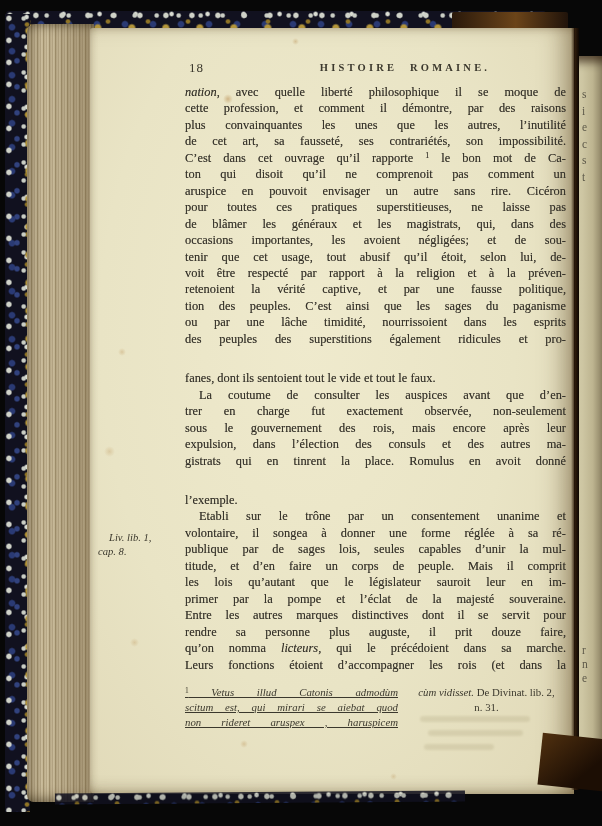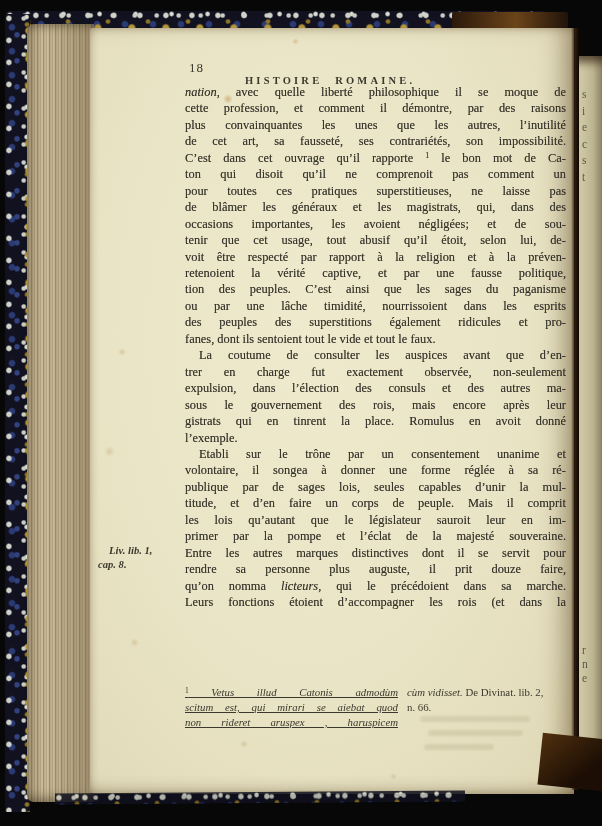--- a/index.html
+++ b/index.html
@@ -55,39 +55,39 @@
   
   .facing{
     position:absolute;left:579px;top:56px;width:23px;height:688px;
     background:linear-gradient(90deg,#d3cca9,#bdb490 60%,#8e8465);
     box-shadow:inset 0 14px 10px -8px rgba(40,22,8,.7);
   }
   .facing .frag{position:absolute;left:3px;font-size:11.5px;color:#4a463a;opacity:.85;}
   
   .pg-header{position:absolute;left:95px;top:32px;width:380px;height:18px;}
   .pg-num{position:absolute;left:4px;top:0;font-size:13px;letter-spacing:1px;color:#3b382d;}
-  .run-title{position:absolute;left:60px;right:0;top:15px;
+  .run-title{position:absolute;left:60px;right:0;top:2px;text-align:center;
     font-size:10.5px;font-weight:600;letter-spacing:3.2px;word-spacing:7px;color:#3b382d;}
   
   .body-text{position:absolute;left:95px;top:56px;width:381px;font-size:12.4px;
     line-height:16.45px;color:#36332b;text-shadow:0 0 .4px rgba(55,50,38,.55);}
   .body-text .line{text-align:justify;text-align-last:justify;white-space:normal;}
-  .body-text .line.no-just{text-align-last:left;}
+  .body-text .line.no-just{text-align-last:left;margin-top:23px;}
   .body-text .line.indent{text-indent:14px;}
   .body-text sup{font-size:8px;vertical-align:4px;line-height:0;}
   
-  .margin-note{position:absolute;left:8px;top:516px;width:84px;font-style:italic;
-    font-size:10.6px;line-height:13.5px;color:#3b382d;font-weight:bold;}
+  .margin-note{position:absolute;left:8px;top:503px;width:84px;font-style:italic;
+    font-size:10.6px;line-height:13.5px;color:#3b382d;}
   .margin-note .l1{padding-left:11px;}
   
   .footnote{position:absolute;left:95px;top:657px;width:381px;font-size:10.8px;
     line-height:14.8px;color:#3b382d;}
   .fn-left{position:absolute;left:0;top:0;width:213px;font-style:italic;}
   .fn-left .fl{text-align:justify;text-align-last:justify;text-decoration:underline;}
-  .fn-right{position:absolute;left:222px;top:0;width:159px;}
+  .fn-right{position:absolute;left:222px;top:0;width:159px;text-align:center;}
   .footnote sup{font-size:7.5px;vertical-align:3px;line-height:0;font-style:normal;}
   
   .fox{position:absolute;border-radius:50%;background:radial-gradient(circle,#b98f52 0%,rgba(185,143,82,0) 70%);}
   .ghost{position:absolute;height:6px;border-radius:3px;background:#8a7d52;opacity:.16;filter:blur(1px);}
 </style>
 </head>
 <body>
 
 <div class="scene">
 
@@ -104,34 +104,35 @@
       <span class="run-title">HISTOIRE ROMAINE.</span>
     </div>
 
     <div class="body-text">
         <div class="line"><i>nation</i>, avec quelle liberté philosophique il se moque de</div>
         <div class="line">cette profession, et comment il démontre, par des raisons</div>
         <div class="line">plus convainquantes les unes que les autres, l’inutilité</div>
         <div class="line">de cet art, sa fausseté, ses contrariétés, son impossibilité.</div>
         <div class="line">C’est dans cet ouvrage qu’il rapporte <sup>1</sup> le bon mot de Ca-</div>
         <div class="line">ton qui disoit qu’il ne comprenoit pas comment un</div>
+        <div class="line">aruspice en pouvoit envisager un autre sans rire. Cicéron</div>
         <div class="line">pour toutes ces pratiques superstitieuses, ne laisse pas</div>
         <div class="line">de blâmer les généraux et les magistrats, qui, dans des</div>
         <div class="line">occasions importantes, les avoient négligées; et de sou-</div>
         <div class="line">tenir que cet usage, tout abusif qu’il étoit, selon lui, de-</div>
         <div class="line">voit être respecté par rapport à la religion et à la préven-</div>
         <div class="line">retenoient la vérité captive, et par une fausse politique,</div>
         <div class="line">tion des peuples. C’est ainsi que les sages du paganisme</div>
         <div class="line">ou par une lâche timidité, nourrissoient dans les esprits</div>
         <div class="line">des peuples des superstitions également ridicules et pro-</div>
         <div class="line no-just">fanes, dont ils sentoient tout le vide et tout le faux.</div>
         <div class="line indent">La coutume de consulter les auspices avant que d’en-</div>
         <div class="line">trer en charge fut exactement observée, non-seulement</div>
+        <div class="line">sous le gouvernement des rois, mais encore après leur</div>
         <div class="line">expulsion, dans l’élection des consuls et des autres ma-</div>
-        <div class="line">sous le gouvernement des rois, mais encore après leur</div>
         <div class="line">gistrats qui en tinrent la place. Romulus en avoit donné</div>
         <div class="line no-just">l’exemple.</div>
         <div class="line indent">Etabli sur le trône par un consentement unanime et</div>
         <div class="line">volontaire, il songea à donner une forme réglée à sa ré-</div>
         <div class="line">publique par de sages lois, seules capables d’unir la mul-</div>
         <div class="line">titude, et d’en faire un corps de peuple. Mais il comprit</div>
         <div class="line">les lois qu’autant que le législateur sauroit leur en im-</div>
         <div class="line">primer par la pompe et l’éclat de la majesté souveraine.</div>
         <div class="line">Entre les autres marques distinctives dont il se servit pour</div>
         <div class="line">rendre sa personne plus auguste, il prit douze faire,</div>
@@ -145,21 +146,21 @@
     </div>
 
     <div class="footnote">
       <div class="fn-left">
           <div class="fl"><sup>1</sup> Vetus illud Catonis admodùm</div>
           <div class="fl">scitum est, qui mirari se aiebat quod</div>
           <div class="fl">non rideret aruspex , haruspicem</div>
         </div>
       <div class="fn-right">
           <div><i>cùm vidisset.</i> De Divinat. lib. 2,</div>
-          <div>n. 66.</div>
+          <div>n. 31.</div>
         </div>
     </div>
 
     <div class="fox" style="left:133px;top:66px;width:10px;height:10px;opacity:.55;"></div>
     <div class="fox" style="left:202px;top:10px;width:7px;height:7px;opacity:.4;"></div>
     <div class="fox" style="left:28px;top:320px;width:8px;height:8px;opacity:.35;"></div>
     <div class="fox" style="left:14px;top:418px;width:11px;height:11px;opacity:.3;"></div>
     <div class="fox" style="left:40px;top:610px;width:9px;height:9px;opacity:.3;"></div>
     <div class="fox" style="left:150px;top:712px;width:8px;height:8px;opacity:.35;"></div>
     <div class="fox" style="left:300px;top:745px;width:7px;height:7px;opacity:.3;"></div>

